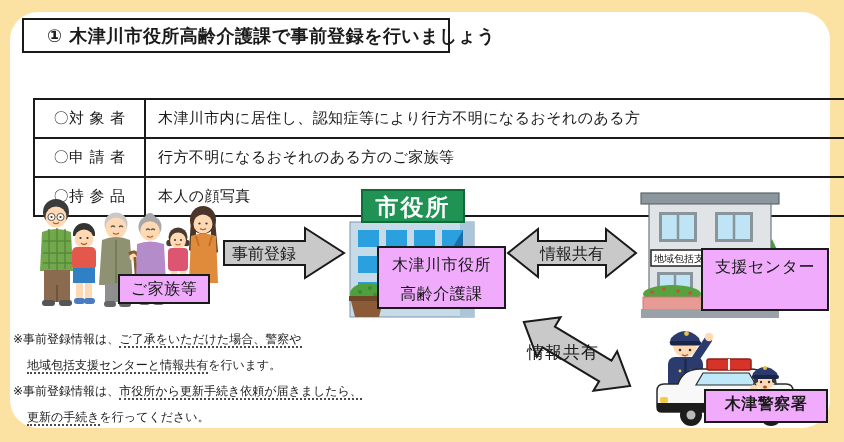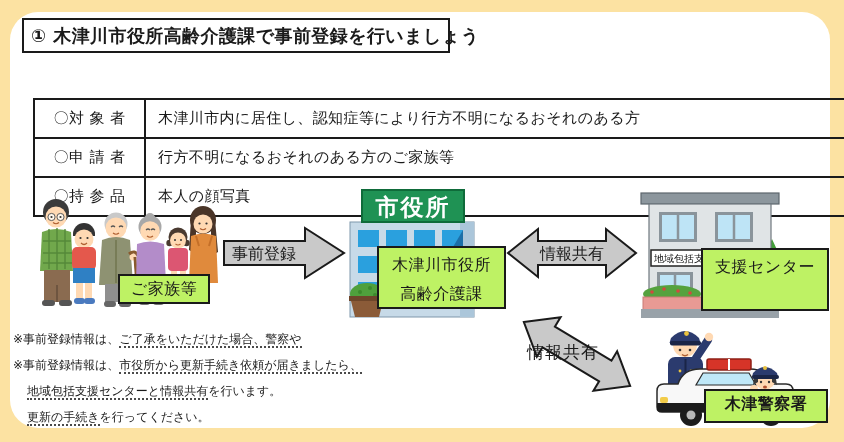--- a/index.html
+++ b/index.html
@@ -5,28 +5,28 @@
   * { margin:0; padding:0; box-sizing:border-box; }
   html,body { width:844px; height:442px; overflow:hidden; }
   body { font-family:"DejaVu Sans","Liberation Sans",sans-serif; color:#1a1a1a; }
   .stage { position:relative; width:844px; height:442px; background:#FCE2A2; }
   .panel { position:absolute; left:10px; top:12px; width:820px; height:416px;
            background:#ffffff; border-radius:28px; }
   .abs { position:absolute; }
 
   .title-box { left:22px; top:18px; width:428px; height:35px; border:2px solid #1a1a1a;
                background:#fff; font-size:18px; font-weight:bold; line-height:31px;
-               padding-left:7px; letter-spacing:0.4px; white-space:nowrap; }
+               padding-left:23px; letter-spacing:0.4px; white-space:nowrap; }
 
   .info-table { left:33px; top:59px; width:814px; border-collapse:collapse;margin-top:39px; }
   .info-table td { border:2px solid #1a1a1a; height:39px; font-size:15px; letter-spacing:0.4px; }
   .info-table td.lbl { width:111px; text-align:center; }
   .info-table td.val { padding-left:12px; }
 
-  .labelbox { background:#bef264; border:2px solid #1a1a1a; text-align:center;
+  .labelbox { background:#f0abfc; border:2px solid #1a1a1a; text-align:center;
               font-size:16px; z-index:6; letter-spacing:0.5px; }
   .labelbox.single { line-height:26px; }
   .labelbox.double div { line-height:29px; white-space:nowrap; }
 
   .fam  { left:20px;  top:191px; z-index:1; }
   .hall { left:341px; top:188px; z-index:1; }
   .supp { left:634px; top:191px; z-index:1; }
   .poli { left:633px; top:317px; z-index:1; }
 
   .arrow-reg  { left:221px; top:224px; z-index:2; }
@@ -259,17 +259,17 @@
     <circle cx="58" cy="98" r="11" fill="#1C1C1C"></circle>
       <circle cx="58" cy="98" r="4.5" fill="#B9B9B9"></circle>
     <circle cx="138" cy="98" r="11" fill="#1C1C1C"></circle>
       <circle cx="138" cy="98" r="4.5" fill="#B9B9B9"></circle>
   </svg>
 
   <div class="abs labelbox single box-police">木津警察署</div>
 
   <div class="abs notes">
       <div class="note-line"><span>※事前登録情報は、</span><span class="dotted-u">ご了承をいただけた場合、警察や</span></div>
+      <div class="note-line indent"><span class="dotted-u">地域包括支援センターと情報共有</span><span>を行います。</span></div>
       <div class="note-line"><span>※事前登録情報は、</span><span class="dotted-u">市役所から更新手続き依頼が届きましたら、</span></div>
-      <div class="note-line indent"><span class="dotted-u">地域包括支援センターと情報共有</span><span>を行います。</span></div>
       <div class="note-line indent"><span class="dotted-u">更新の手続き</span><span>を行ってください。</span></div>
     </div>
 </div>
 
 </body></html>

